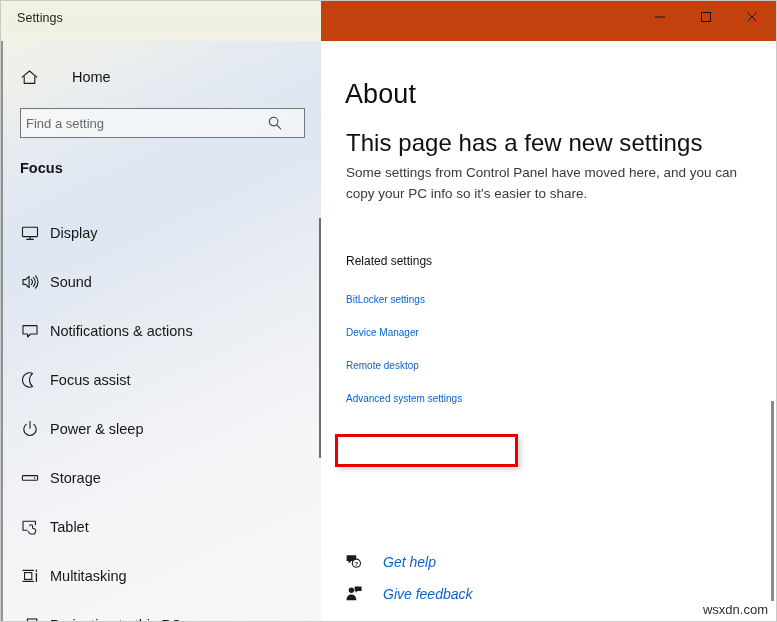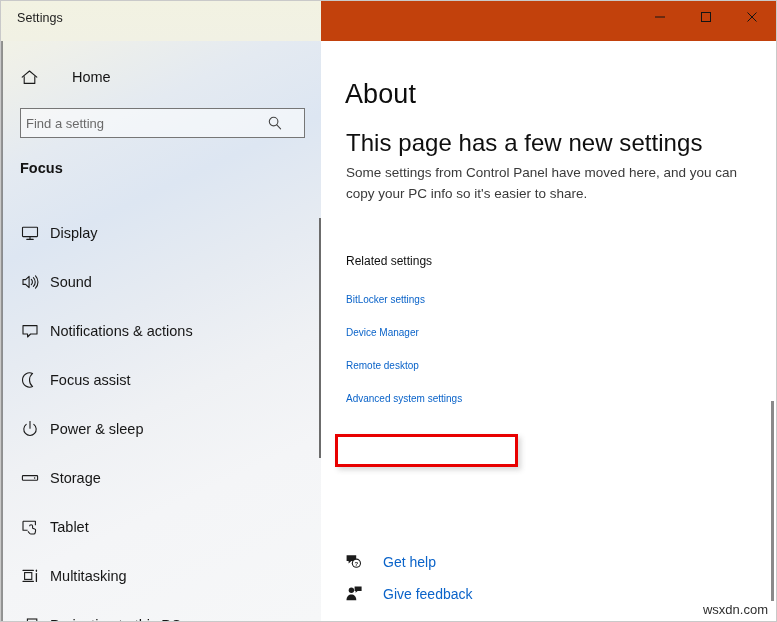--- a/index.html
+++ b/index.html
@@ -248,20 +248,21 @@
     display: flex;
     align-items: center;
     justify-content: flex-start;
   }
   .bot-row .bot-label {
     font-size: 14px;
     color: #0a63c9;
     margin-left: 8px;
     text-decoration: none;
     white-space: nowrap;
+    font-style: italic;
   }
 
   #content-scrollbar {
     position: absolute;
     left: 770px; top: 400px;
     width: 2.5px; height: 200px;
     background: #8a8a8a;
     z-index: 26;
   }
 

